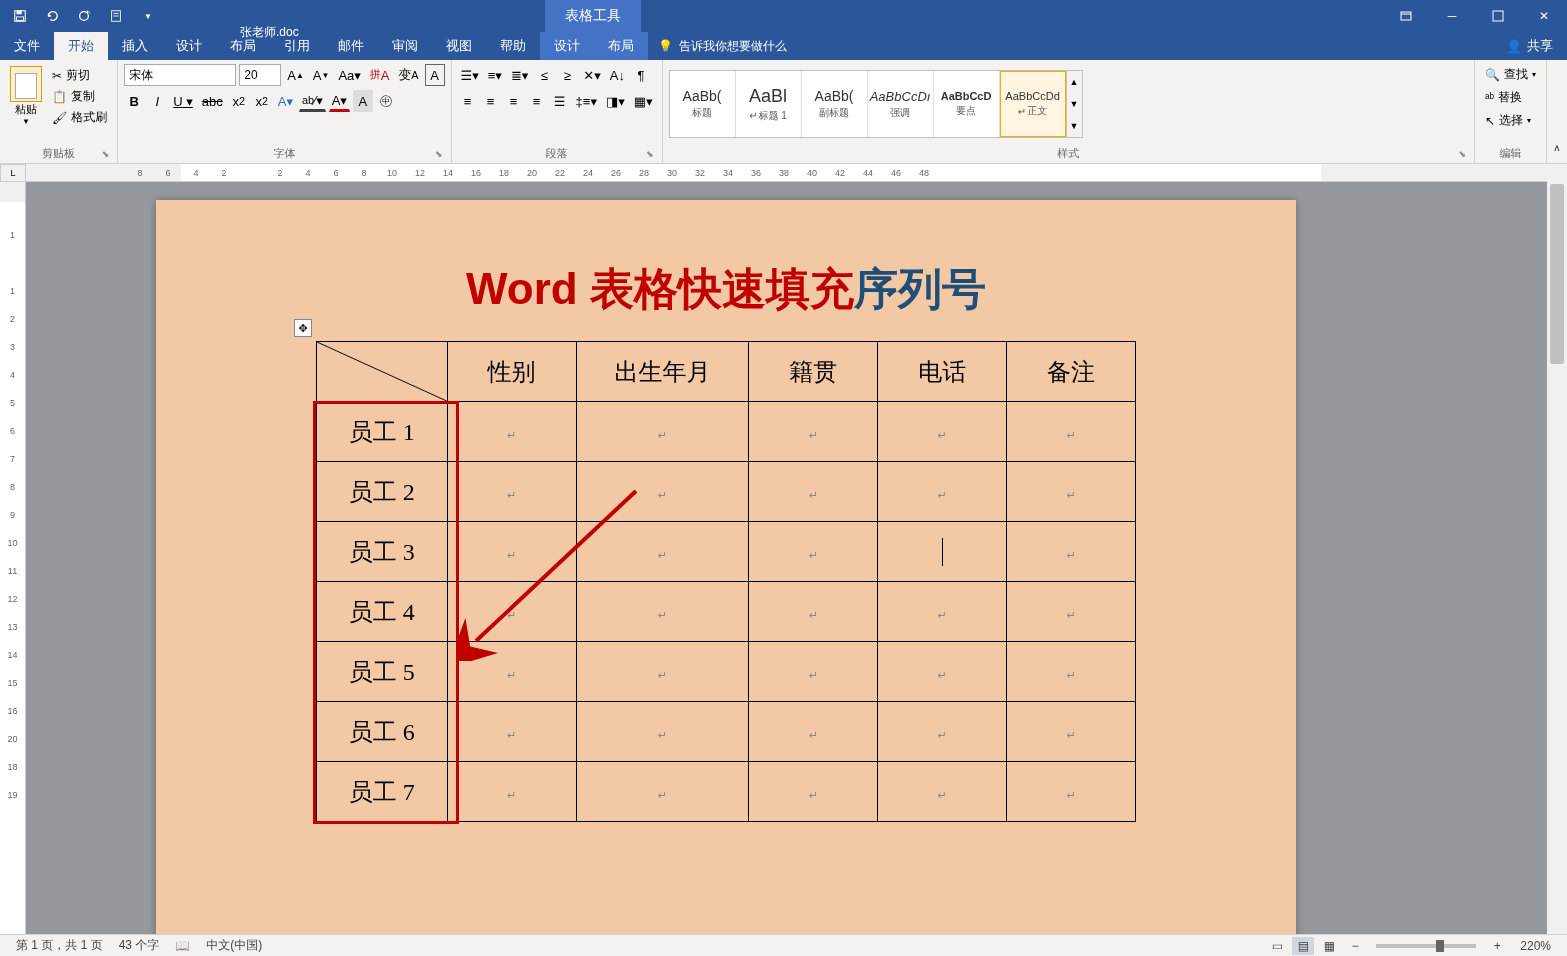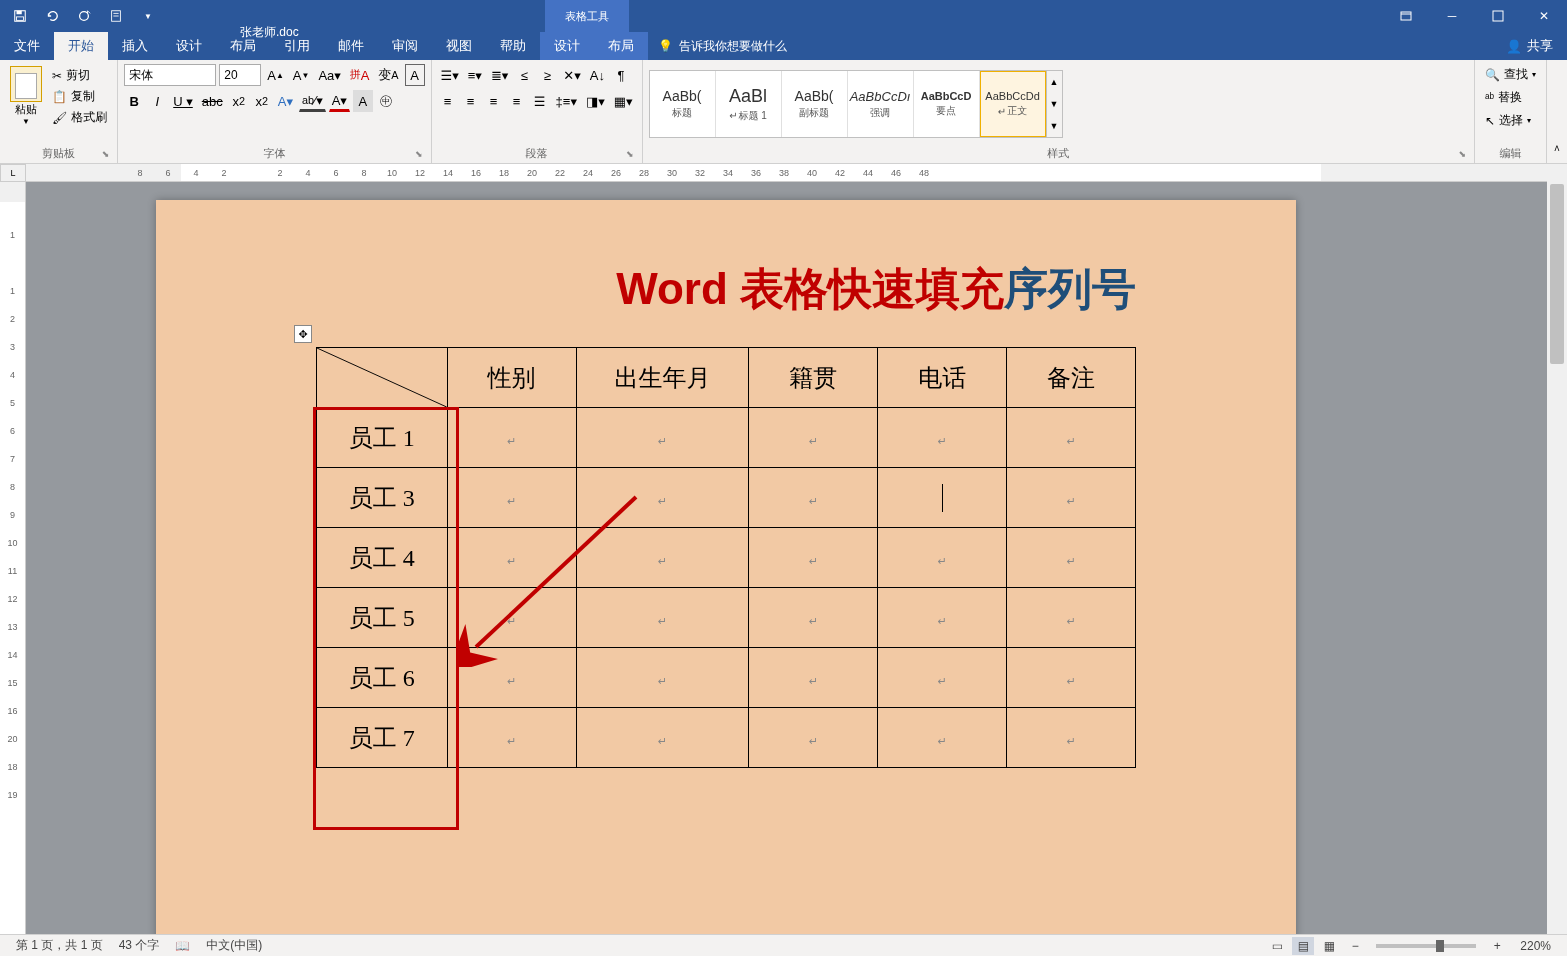--- a/index.html
+++ b/index.html
@@ -3,21 +3,21 @@
 <meta charset="utf-8">
 <style>
 * { margin: 0; padding: 0; box-sizing: border-box; font-family: "Microsoft YaHei", sans-serif; }
 body { background: #fff; overflow: hidden; width: 1567px; height: 956px; }
 
 
 .titlebar { height: 32px; background: #2b579a; display: flex; align-items: center; color: #fff; position: relative; }
 .titlebar-left { display: flex; align-items: center; padding-left: 8px; gap: 8px; }
 .qat-btn { width: 24px; height: 24px; display: flex; align-items: center; justify-content: center; cursor: pointer; font-size: 14px; }
 .doc-title { position: absolute; left: 240px; font-size: 12px; margin-top: 32px; }
-.table-tools { position: absolute; left: 545px; background: #4472c4; height: 100%; display: flex; align-items: center; padding: 0 20px; font-size: 11px; }
+.table-tools { position: absolute; left: 545px; background: #4472c4; height: 100%; display: flex; align-items: center; padding: 0 20px; font-size: 14px; }
 .win-controls { position: absolute; right: 0; display: flex; }
 .win-btn { width: 46px; height: 32px; display: flex; align-items: center; justify-content: center; cursor: pointer; font-size: 12px; }
 
 
 .menubar { height: 28px; background: #2b579a; display: flex; align-items: center; }
 .menu-item { padding: 0 14px; height: 100%; display: flex; align-items: center; color: #fff; font-size: 13px; cursor: pointer; }
 .menu-item.active { background: #f3f2f1; color: #2b579a; }
 .menu-item.contextual { background: #4472c4; }
 .tell-me { display: flex; align-items: center; color: #fff; font-size: 12px; margin-left: 10px; gap: 6px; }
 .share-btn { margin-left: auto; padding: 0 14px; color: #fff; display: flex; align-items: center; gap: 4px; font-size: 13px; }
@@ -32,21 +32,21 @@
 .paste-col { display: flex; flex-direction: column; align-items: flex-start; }
 .paste-btn { width: 40px; display: flex; flex-direction: column; align-items: center; font-size: 11px; padding: 2px; cursor: pointer; }
 .paste-icon { width: 32px; height: 36px; background: #faf0d0; border: 1px solid #d4a000; position: relative; }
 .paste-icon::after { content: ""; position: absolute; top: 6px; left: 4px; width: 20px; height: 24px; background: #fff; border: 1px solid #aaa; }
 .clip-col { display: flex; flex-direction: column; gap: 2px; font-size: 12px; padding: 2px; }
 .clip-item { display: flex; align-items: center; gap: 4px; cursor: pointer; padding: 1px 2px; }
 
 .font-group-content { display: flex; flex-direction: column; gap: 4px; }
 .font-row { display: flex; align-items: center; gap: 3px; }
 .font-select { height: 22px; font-size: 12px; border: 1px solid #ababab; background: #fff; padding: 0 4px; }
-.font-name { width: 92px; }
+.font-name { width: 112px; }
 .font-size { width: 42px; }
 .ribbon-btn { min-width: 20px; height: 22px; display: flex; align-items: center; justify-content: center; cursor: pointer; font-size: 13px; border: 1px solid transparent; padding: 0 2px; }
 .bold { font-weight: bold; }
 .italic { font-style: italic; }
 .underline { text-decoration: underline; }
 .strike { text-decoration: line-through; }
 
 .styles-gallery { display: flex; border: 1px solid #c0c0c0; background: #fff; height: 68px; }
 .style-item { width: 66px; border-right: 1px solid #e0e0e0; display: flex; flex-direction: column; align-items: center; justify-content: center; cursor: pointer; padding: 2px; }
 .style-item.selected { border: 1px solid #f0b000; background: #fef4e0; }
@@ -66,21 +66,21 @@
 .hruler-doc { position: absolute; left: 155px; width: 1140px; height: 100%; background: #fff; }
 .vruler { position: absolute; left: 0; top: 182px; width: 26px; bottom: 22px; background: #f0f0f0; border-right: 1px solid #ccc; }
 .vruler-inner { position: absolute; top: 20px; width: 100%; font-size: 9px; color: #666; display: flex; flex-direction: column; align-items: center; }
 .vruler-tick { height: 28px; }
 .vruler-doc { position: absolute; top: 20px; height: 800px; width: 100%; background: #fff; }
 
 
 .doc-area { position: absolute; left: 26px; top: 182px; right: 20px; bottom: 22px; background: #95999e; overflow: hidden; }
 .page { position: absolute; left: 130px; top: 18px; width: 1140px; background: #f2c9a4; box-shadow: 0 0 8px rgba(0,0,0,0.3); padding: 60px 160px; min-height: 900px; }
 
-.doc-title-text { text-align: right; font-size: 44px; font-weight: bold; font-family: SimSun, serif; margin-bottom: 28px; }
+.doc-title-text { text-align: center; font-size: 44px; font-weight: bold; font-family: SimSun, serif; margin-bottom: 22px; }
 .doc-title-red { color: #c00000; }
 .doc-title-blue { color: #1f4e79; }
 
 .word-table { border-collapse: collapse; margin: 7px auto; position: relative; }
 .word-table td { border: 1px solid #000; padding: 0; text-align: center; font-family: SimSun, serif; font-size: 24px; height: 60px; vertical-align: middle; }
 .col1 { width: 140px; }
 .colx { width: 138px; }
 .colw { width: 186px; }
 .diag-cell { position: relative; }
 .diag-cell svg { position: absolute; top: 0; left: 0; width: 100%; height: 100%; }
@@ -444,20 +444,28 @@
           <tbody id="table-rows">
             <tr>
               <td class="col1">员工 1</td>
               <td class="colx"><span class="paragraph-mark">↵</span></td>
               <td class="colw"><span class="paragraph-mark">↵</span></td>
               <td class="colx"><span class="paragraph-mark">↵</span></td>
               <td class="colx"><span class="paragraph-mark">↵</span></td>
               <td class="colx"><span class="paragraph-mark">↵</span></td>
             </tr>
             <tr>
+              <td class="col1">员工 2</td>
+              <td class="colx"><span class="paragraph-mark">↵</span></td>
+              <td class="colw"><span class="paragraph-mark">↵</span></td>
+              <td class="colx"><span class="paragraph-mark">↵</span></td>
+              <td class="colx"><span class="paragraph-mark">↵</span></td>
+              <td class="colx"><span class="paragraph-mark">↵</span></td>
+            </tr>
+            <tr>
               <td class="col1">员工 3</td>
               <td class="colx"><span class="paragraph-mark">↵</span></td>
               <td class="colw"><span class="paragraph-mark">↵</span></td>
               <td class="colx"><span class="paragraph-mark">↵</span></td>
               <td class="colx"><span class="cursor-line"></span></td>
               <td class="colx"><span class="paragraph-mark">↵</span></td>
             </tr>
             <tr>
               <td class="col1">员工 4</td>
               <td class="colx"><span class="paragraph-mark">↵</span></td>

